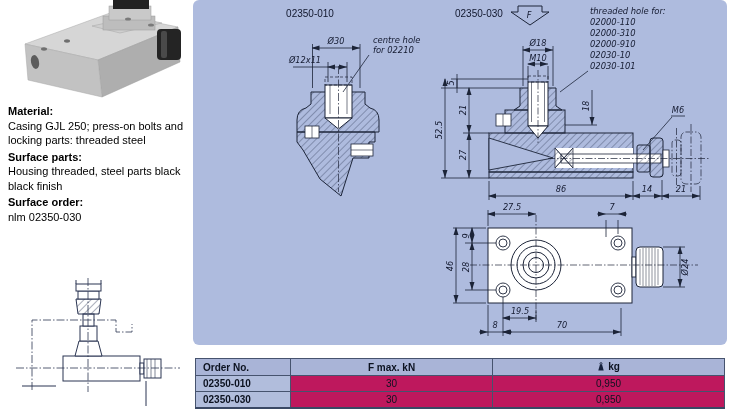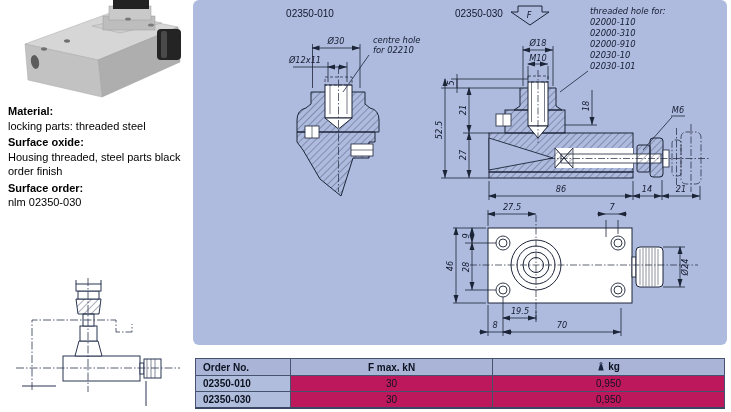--- a/index.html
+++ b/index.html
@@ -46,24 +46,25 @@
       <rect x="151" y="31" width="6" height="27" rx="2" fill="#4a4a4a"></rect>
       <ellipse cx="34" cy="49" rx="3" ry="1.7" fill="#6f6f6f"></ellipse>
       <ellipse cx="57" cy="41" rx="3" ry="1.7" fill="#6f6f6f"></ellipse>
       <ellipse cx="118" cy="19" rx="3" ry="1.6" fill="#7a7a7a"></ellipse>
       <ellipse cx="141" cy="25" rx="3" ry="1.6" fill="#7a7a7a"></ellipse>
     </g>
   </svg>
 
   <div class="info">
     <p class="lbl">Material:</p>
+    <p>Casing GJL 250; press-on bolts and</p>
     <p>locking parts: threaded steel</p>
-    <p class="lbl">Surface oxide:</p>
+    <p class="lbl">Surface parts:</p>
     <p>Housing threaded, steel parts black</p>
-    <p>order finish</p>
+    <p>black finish</p>
     <p class="lbl">Surface order:</p>
     <p>nlm 02350-030</p>
   </div>
 
   <svg class="schematic" width="180" height="134" viewBox="0 0 180 134">
     <defs>
       <pattern id="hatchL" width="5" height="5" patternTransform="rotate(45)" patternUnits="userSpaceOnUse">
         <line x1="0" y1="0" x2="0" y2="5" stroke="#2b3552" stroke-width="0.8"></line>
       </pattern>
     </defs>

